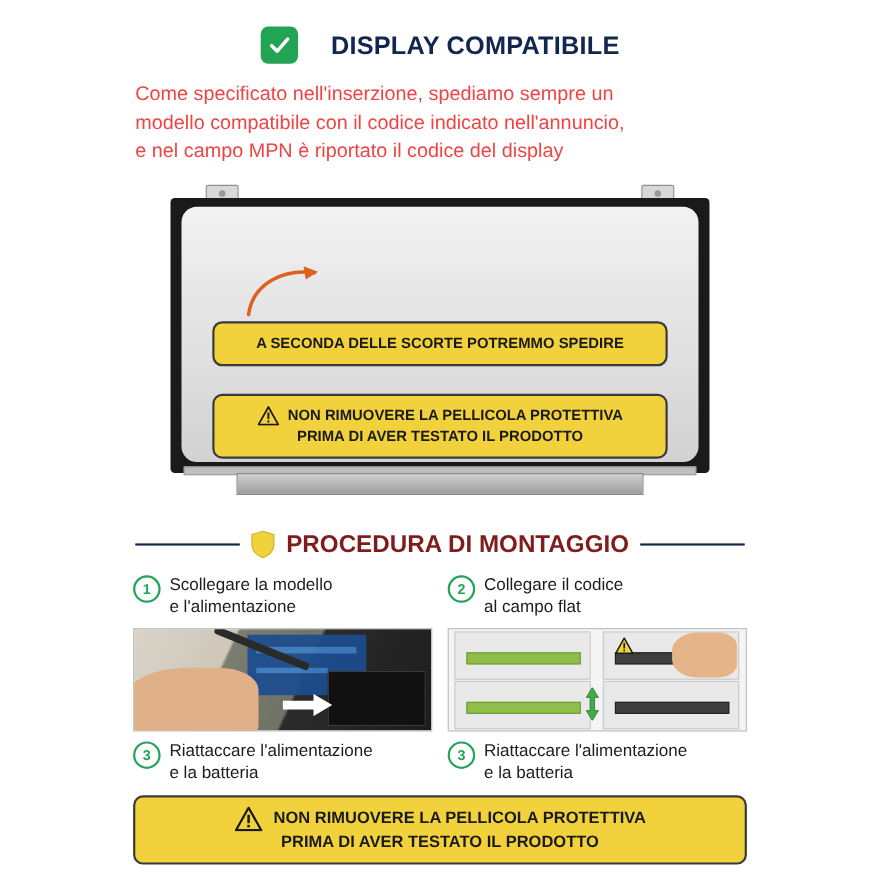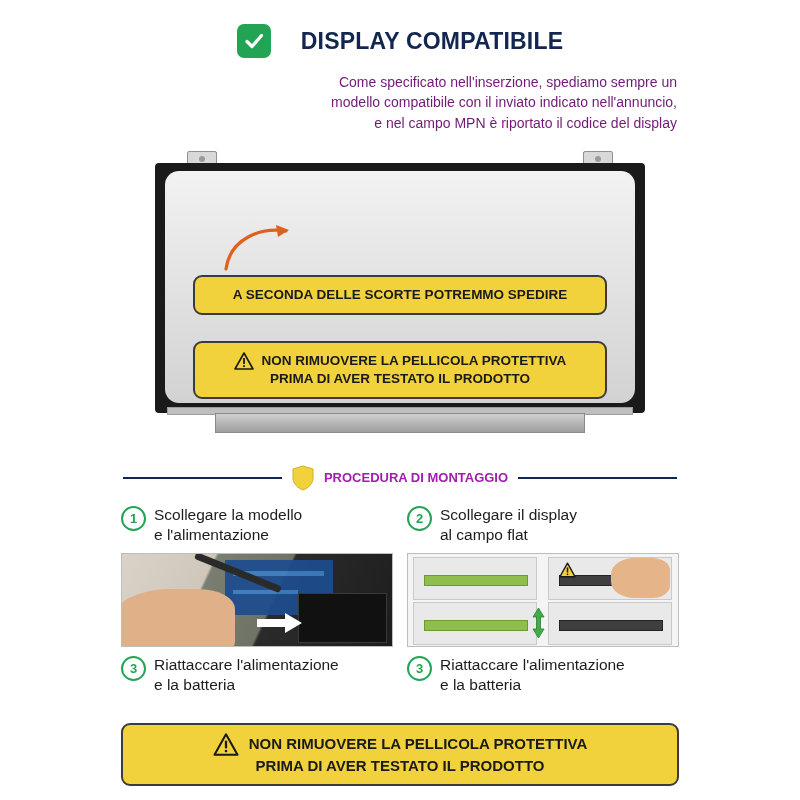--- a/index.html
+++ b/index.html
@@ -58,24 +58,24 @@
   .check-badge svg { display: block; }
   .header-title {
     font-size: 23px;
     font-weight: bold;
     color: #12264f;
     letter-spacing: 0.2px;
   }
 
   .intro {
     margin: 14px 8px 0 8px;
-    text-align: right;
-    font-size: 14px;
+    text-align: left;
+    font-size: 18px;
     line-height: 1.45;
-    color: #701a75;
+    color: #ef4444;
   }
 
   
   .display-wrap {
     position: relative;
     margin: 18px 0 0 0;
     height: 300px;
   }
   .tab {
     position: absolute;
@@ -178,23 +178,23 @@
   .rule {
     flex: 1;
     height: 2px;
     background: #12264f;
   }
   .shield {
     width: 22px;
     height: 26px;
   }
   .section-title {
-    font-size: 13px;
+    font-size: 22px;
     font-weight: bold;
-    color: #a21caf;
+    color: #7f1d1d;
     white-space: nowrap;
   }
 
   
   .steps {
     margin-top: 14px;
     display: grid;
     grid-template-columns: 1fr 1fr;
     column-gap: 14px;
     row-gap: 8px;
@@ -376,21 +376,21 @@
       <span class="check-badge">
         <svg width="22" height="22" viewBox="0 0 22 22" aria-hidden="true">
           <path d="M4 11.5 L9 16.5 L18.5 5.5" fill="none" stroke="#ffffff" stroke-width="3.2" stroke-linecap="round" stroke-linejoin="round"></path>
         </svg>
       </span>
       <span class="header-title">DISPLAY COMPATIBILE</span>
     </div>
 
     <div class="intro">
       <div>Come specificato nell'inserzione, spediamo sempre un</div>
-      <div>modello compatibile con il inviato indicato nell'annuncio,</div>
+      <div>modello compatibile con il codice indicato nell'annuncio,</div>
       <div>e nel campo MPN è riportato il codice del display</div>
     </div>
 
     <div class="display-wrap">
       <div class="tab left"></div>
       <div class="tab right"></div>
 
       <div class="panel-outer">
         <div class="panel-inner">
 
@@ -437,21 +437,21 @@
         <span class="step-num">1</span>
         <span class="step-text">
           <span>Scollegare la modello</span><br>
           <span>e l'alimentazione</span>
         </span>
       </div>
 
       <div class="step">
         <span class="step-num">2</span>
         <span class="step-text">
-          <span>Scollegare il display</span><br>
+          <span>Collegare il codice</span><br>
           <span>al campo flat</span>
         </span>
       </div>
 
       <div class="photo photo-a">
         <div class="pa-board"></div>
         <div class="pa-batt"></div>
         <div class="pa-tool"></div>
         <div class="pa-hand"></div>
         <svg style="position:absolute;left:50%;bottom:14%;" width="46" height="20" viewBox="0 0 46 20" aria-hidden="true">

